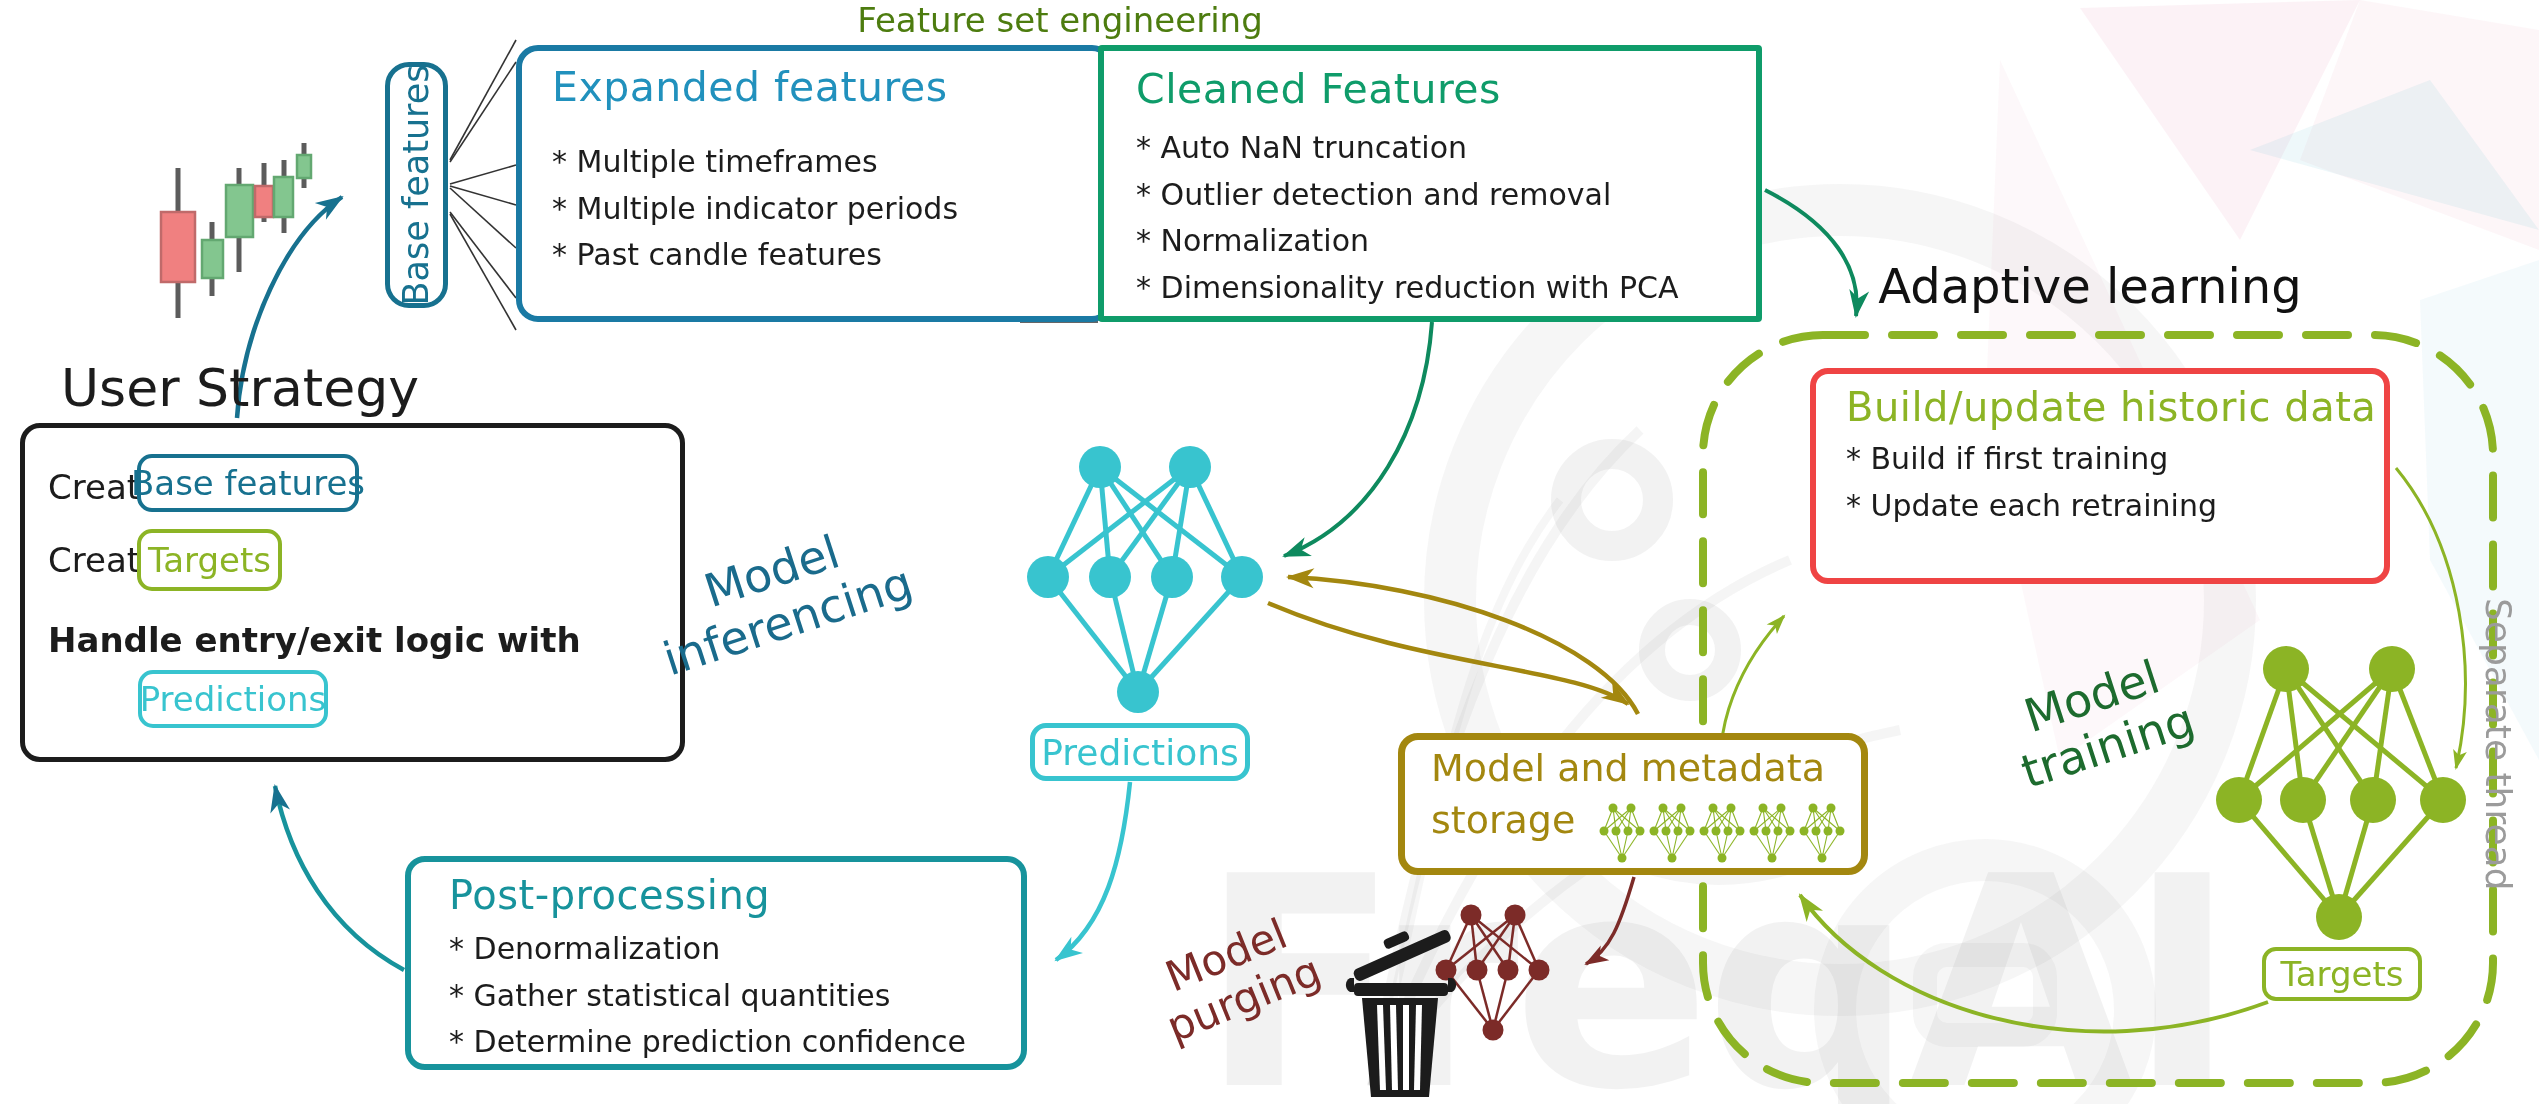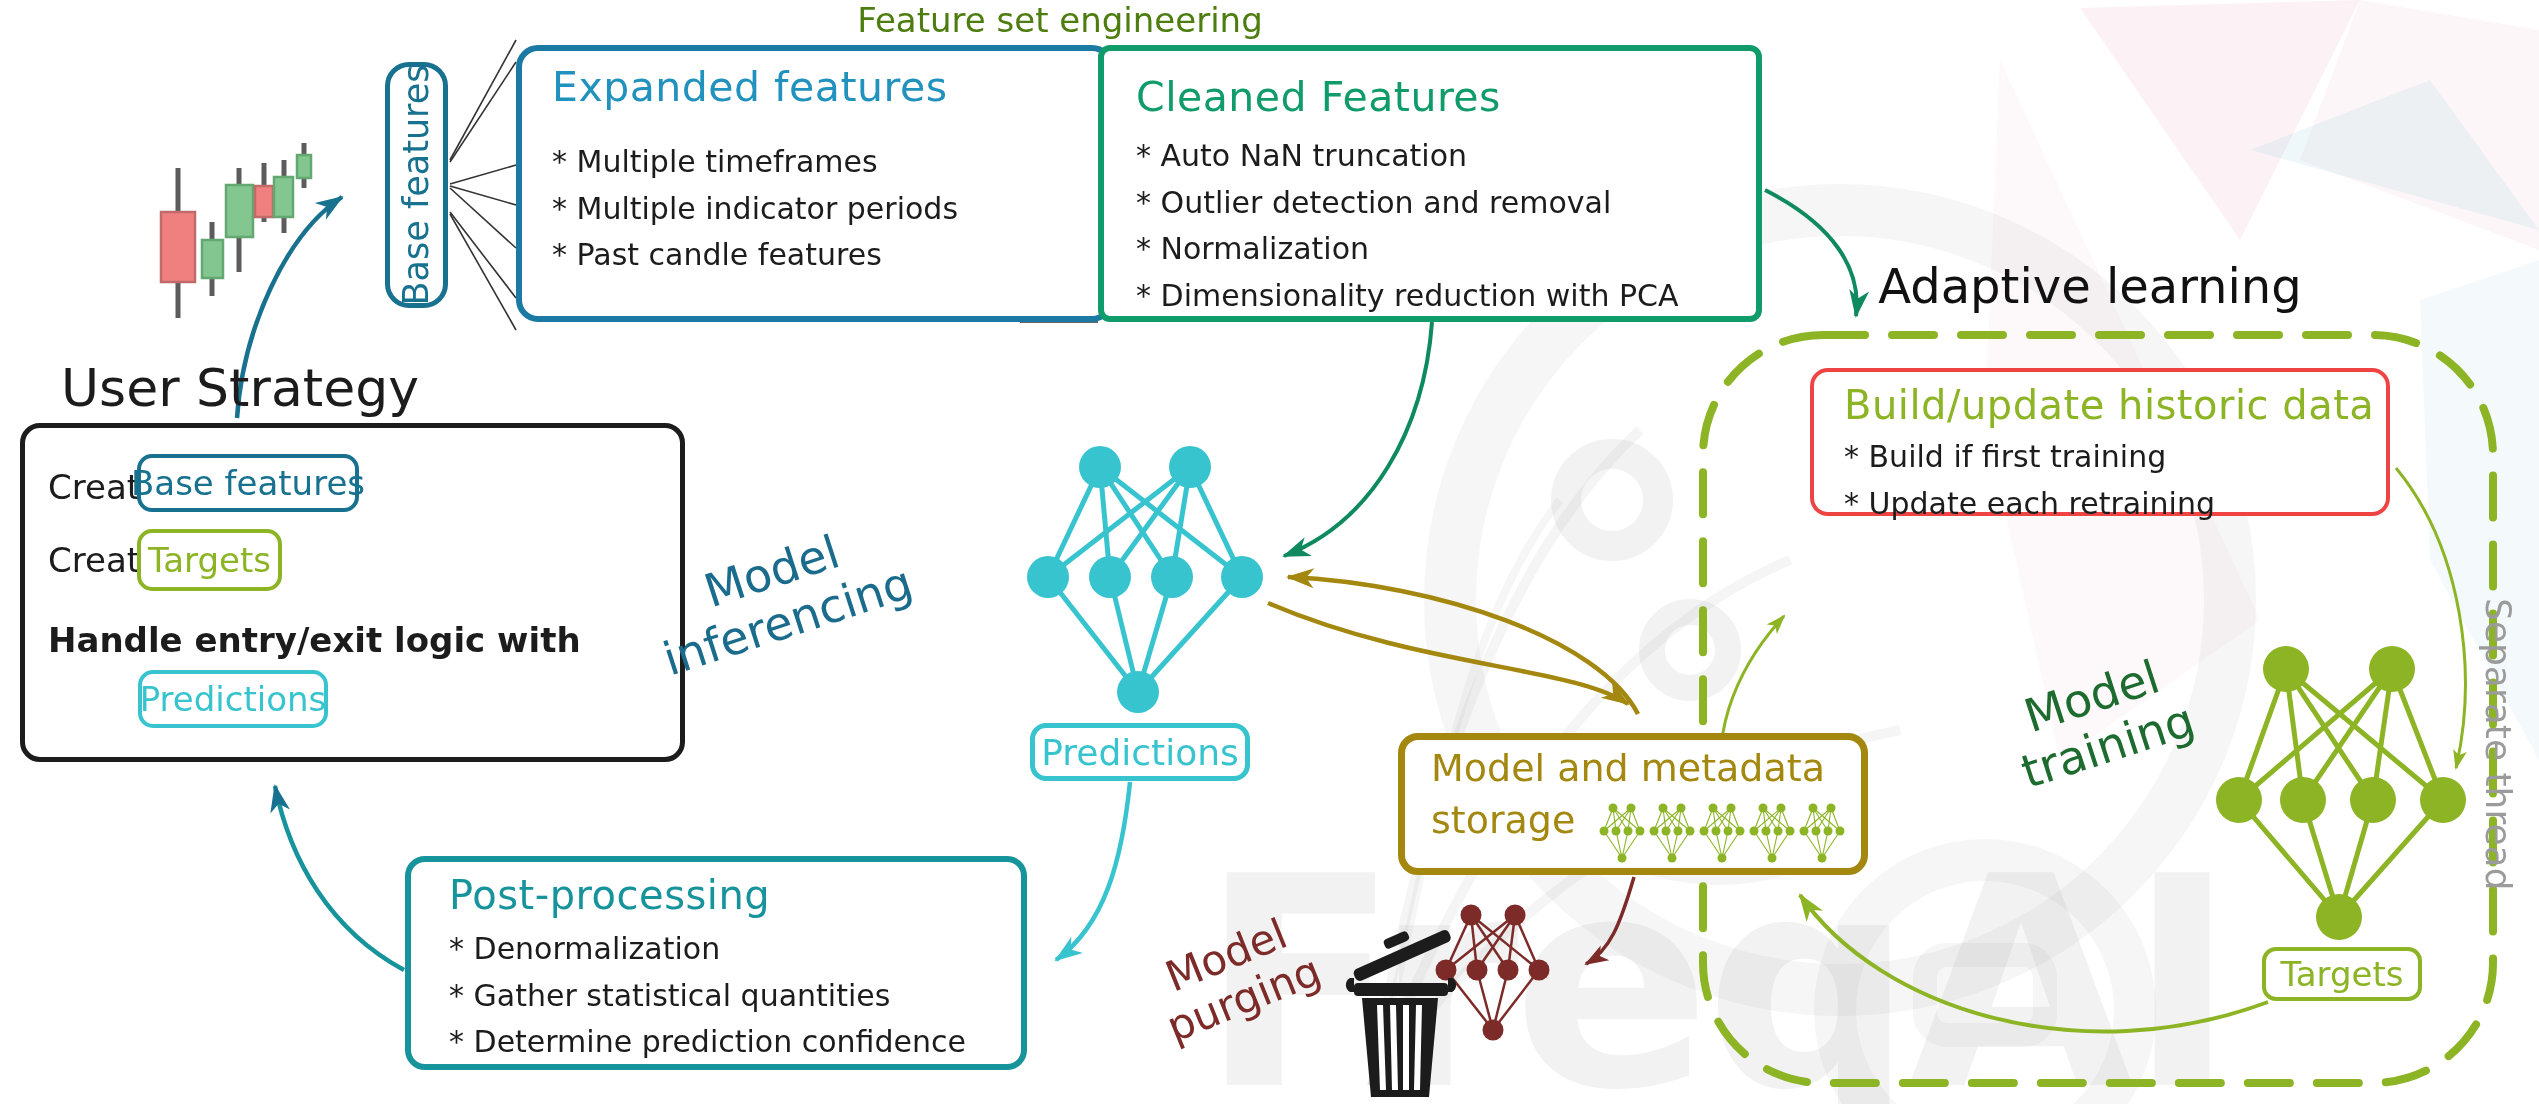--- a/index.html
+++ b/index.html
@@ -213,21 +213,21 @@
 
   <div class="node-box" style="left:516px;top:45px;width:598px;height:277px;border:6px solid #1a7aa4;border-radius:22px;padding:12px 0 0 30px;">
     <div class="box-title" style="color:#2191bd;">Expanded features</div>
     <div style="margin-top:28px;">
       <div class="bullet">* Multiple timeframes</div>
       <div class="bullet">* Multiple indicator periods</div>
       <div class="bullet">* Past candle features</div>
     </div>
   </div>
 
-  <div class="node-box" style="left:1098px;top:45px;width:664px;height:277px;border:6px solid #0f9c6a;border-radius:12px;padding:22px 0 0 32px;">
+  <div class="node-box" style="left:1098px;top:45px;width:664px;height:277px;border:6px solid #0f9c6a;border-radius:4px;padding:14px 0 0 32px;">
     <div class="box-title" style="color:#0f9c6a;">Cleaned Features</div>
     <div style="margin-top:12px;">
       <div class="bullet">* Auto NaN truncation</div>
       <div class="bullet">* Outlier detection and removal</div>
       <div class="bullet">* Normalization</div>
       <div class="bullet">* Dimensionality reduction with PCA</div>
     </div>
   </div>
 
   <div class="lbl" style="left:60px;top:358px;width:360px;text-align:center;font-size:52px;color:#1c1c1c;">User Strategy</div>
@@ -266,21 +266,21 @@
     <div class="box-title" style="color:#17939c;font-size:40px;">Post-processing</div>
     <div style="margin-top:8px;">
       <div class="bullet">* Denormalization</div>
       <div class="bullet">* Gather statistical quantities</div>
       <div class="bullet">* Determine prediction confidence</div>
     </div>
   </div>
 
   <div class="lbl" style="left:1840px;top:258px;width:500px;text-align:center;font-size:48px;color:#111;">Adaptive learning</div>
 
-  <div class="node-box" style="left:1810px;top:368px;width:580px;height:148px;border:4px solid #ef4444;border-radius:18px;padding:10px 0 0 30px;">
+  <div class="node-box" style="left:1810px;top:368px;width:580px;height:216px;border:6px solid #ef4444;border-radius:18px;padding:10px 0 0 30px;">
     <div class="box-title" style="color:#8cb425;font-size:40px;">Build/update historic data</div>
     <div style="margin-top:6px;">
       <div class="bullet">* Build if first training</div>
       <div class="bullet">* Update each retraining</div>
     </div>
   </div>
 
   <div class="node-box" style="left:1398px;top:733px;width:470px;height:142px;border:7px solid #a3870f;border-radius:20px;padding:6px 0 0 26px;">
     <div style="font-size:38px;color:#a3870f;white-space:nowrap;">Model and metadata</div>
     <div style="font-size:38px;color:#a3870f;white-space:nowrap;margin-top:8px;">storage</div>

